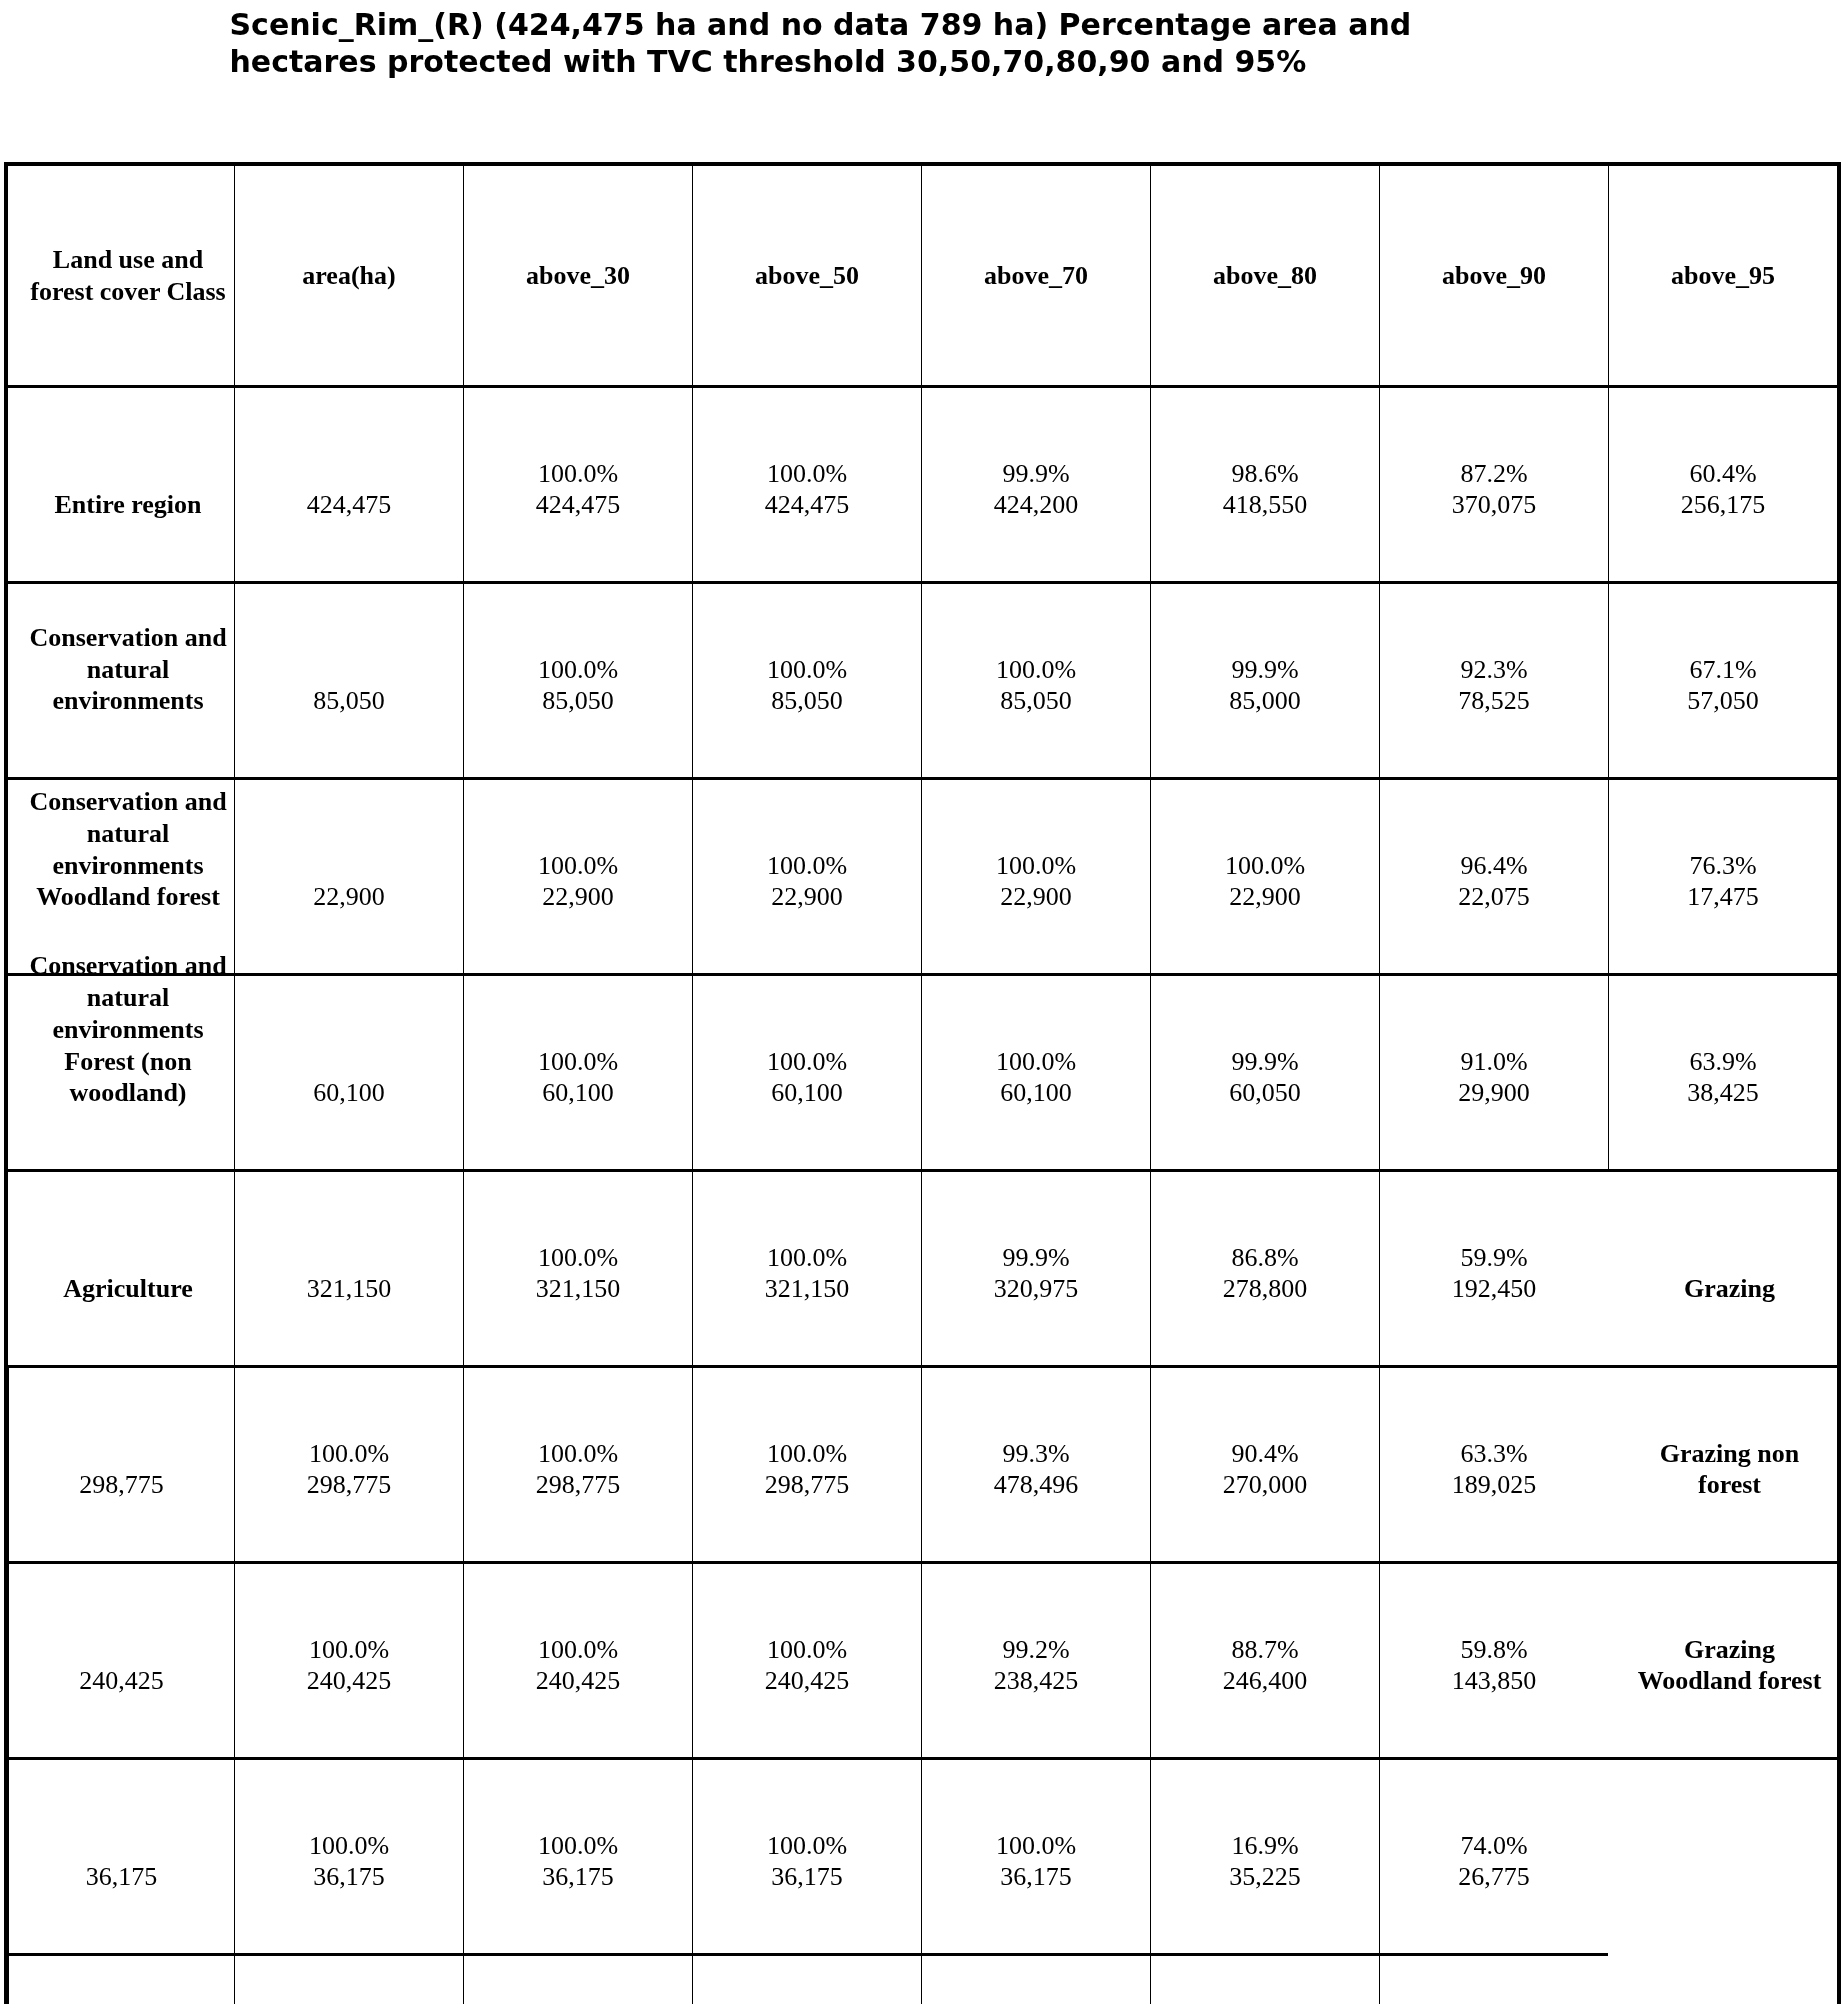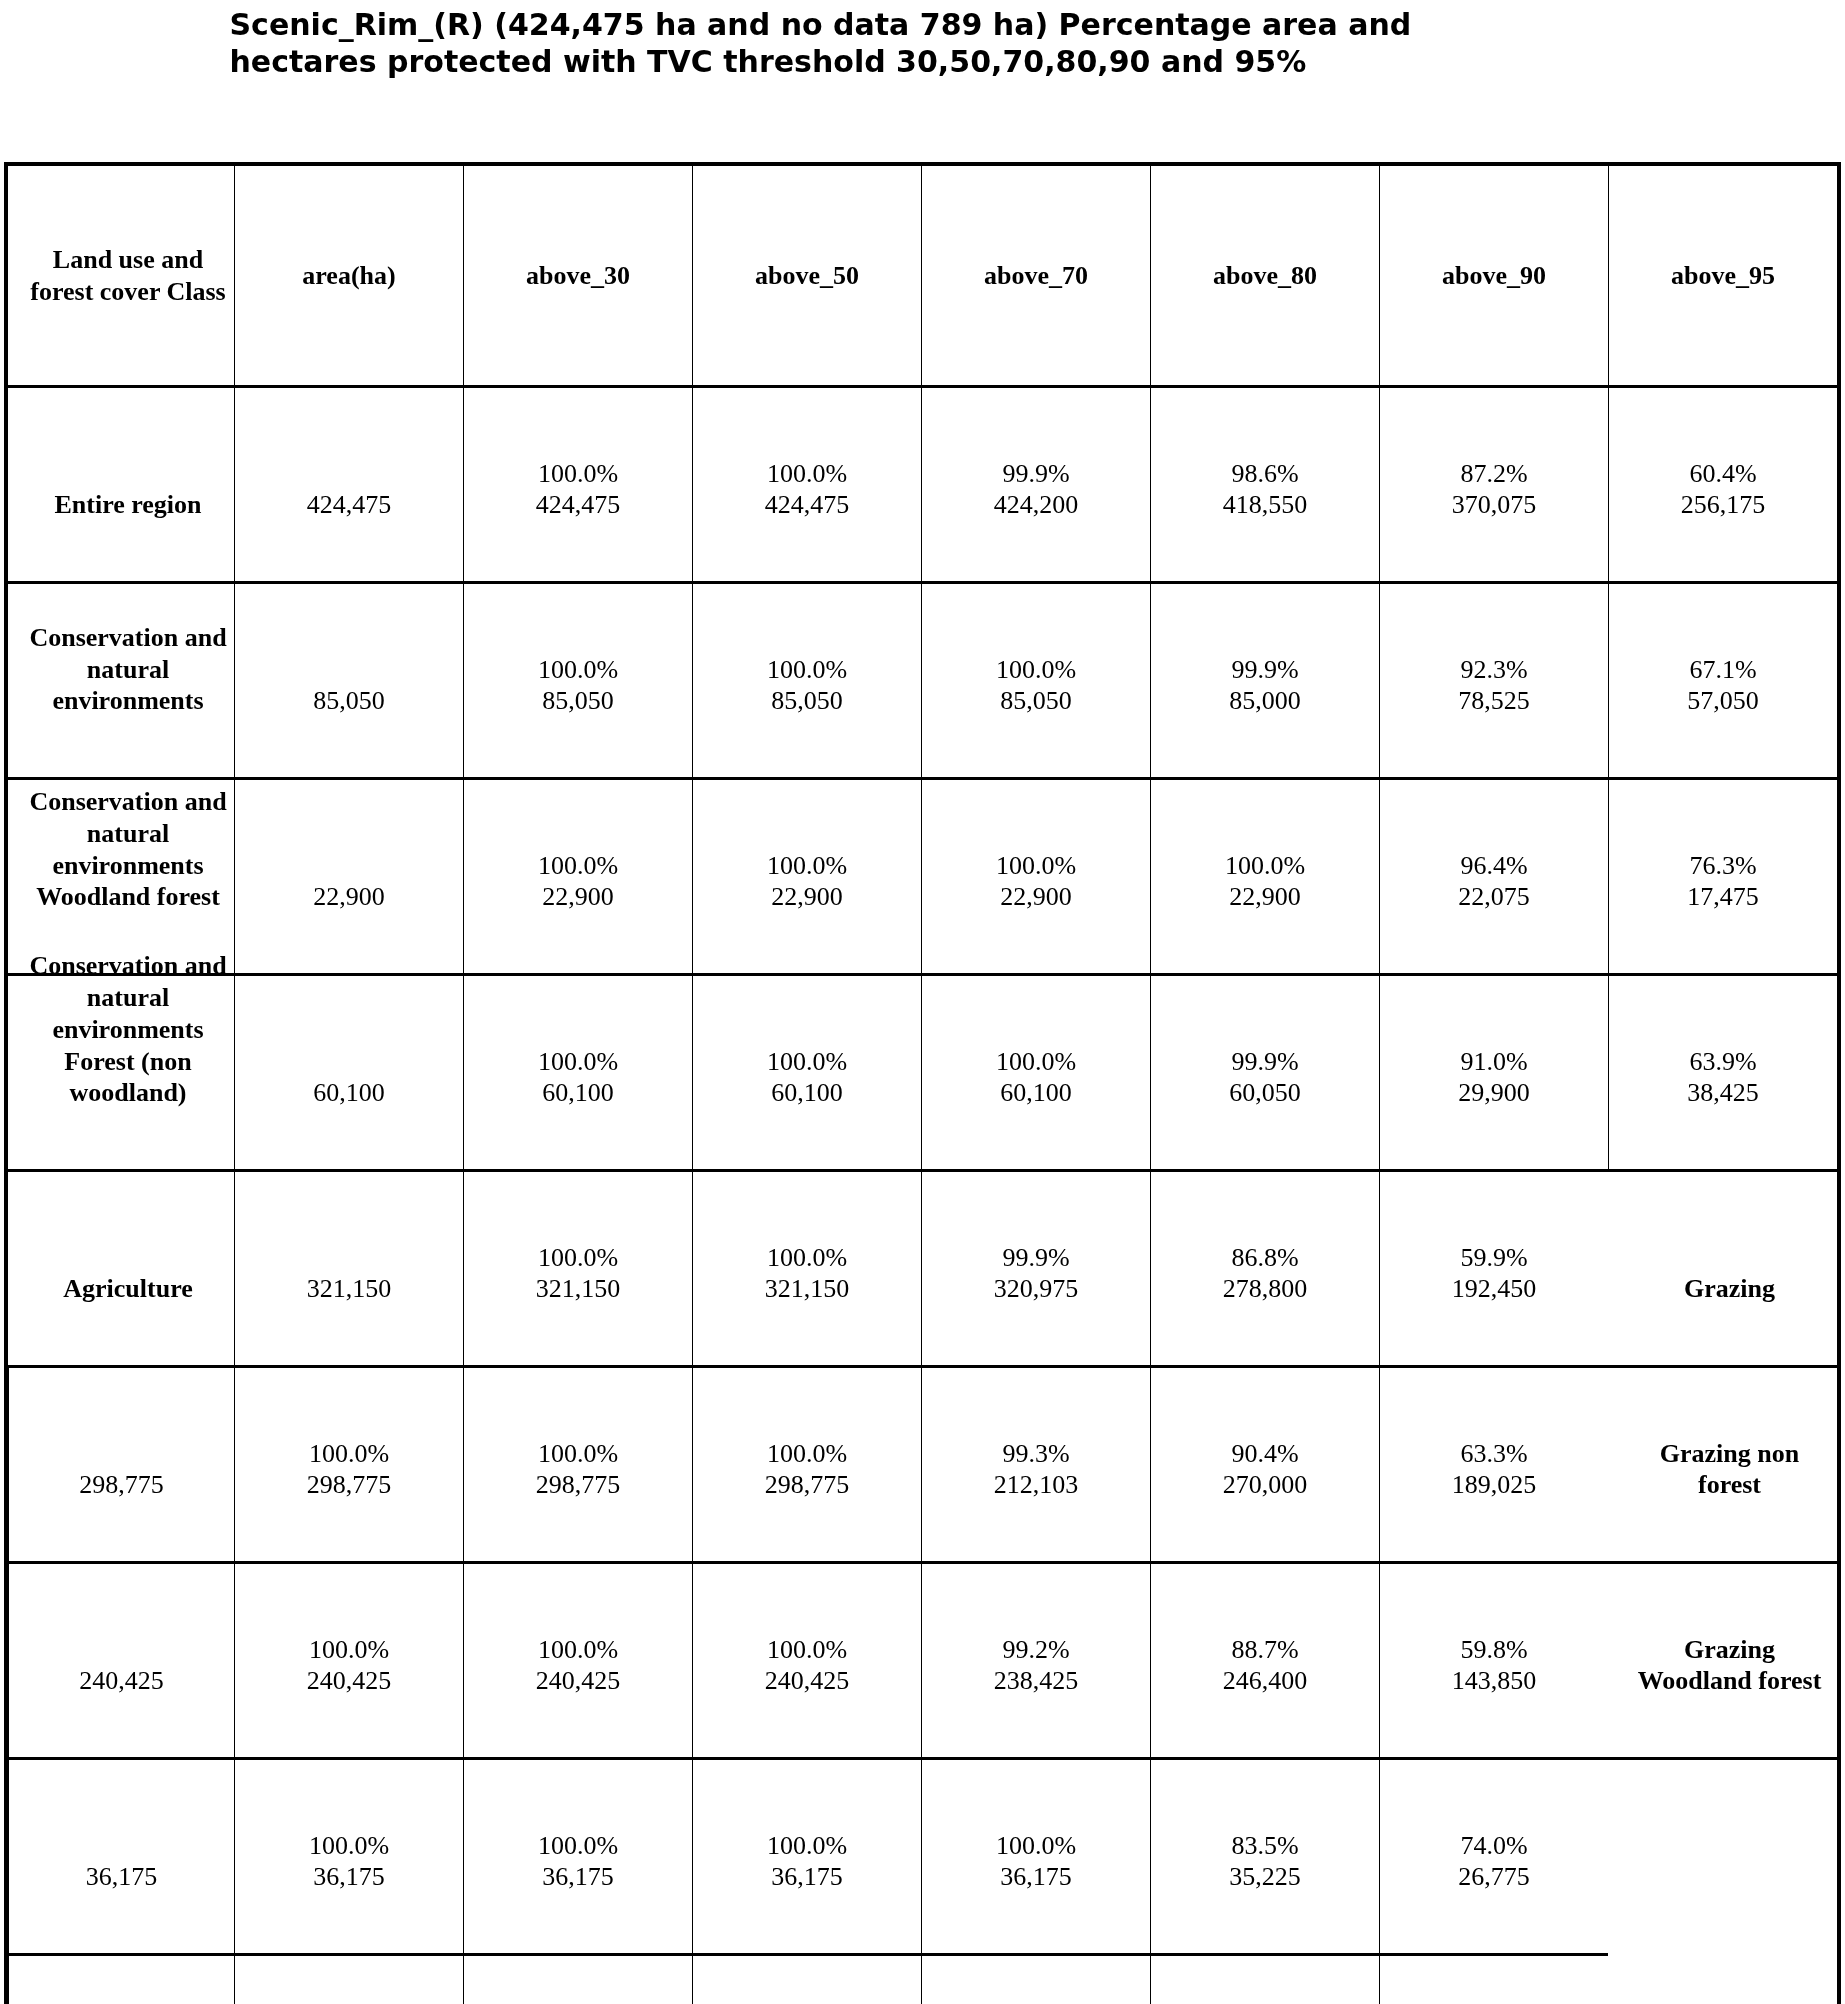--- a/index.html
+++ b/index.html
@@ -233,21 +233,21 @@
   <div class="cell pcell">
       <span class="pct">100.0%</span>
       <span class="ha">298,775</span>
     </div>
   <div class="cell pcell">
       <span class="pct">100.0%</span>
       <span class="ha">298,775</span>
     </div>
   <div class="cell pcell">
       <span class="pct">99.3%</span>
-      <span class="ha">212,103</span>
+      <span class="ha">478,496</span>
     </div>
   <div class="cell pcell">
       <span class="pct">90.4%</span>
       <span class="ha">270,000</span>
     </div>
   <div class="cell pcell">
       <span class="pct">63.3%</span>
       <span class="ha">189,025</span>
     </div>
 
@@ -298,21 +298,21 @@
     </div>
   <div class="cell pcell">
       <span class="pct">100.0%</span>
       <span class="ha">36,175</span>
     </div>
   <div class="cell pcell">
       <span class="pct">100.0%</span>
       <span class="ha">36,175</span>
     </div>
   <div class="cell pcell">
-      <span class="pct">83.5%</span>
+      <span class="pct">16.9%</span>
       <span class="ha">35,225</span>
     </div>
   <div class="cell pcell">
       <span class="pct">74.0%</span>
       <span class="ha">26,775</span>
     </div>
 
   <div class="cell lcell first"></div>
   <div class="cell acell"></div>
   <div class="cell pcell"></div>

